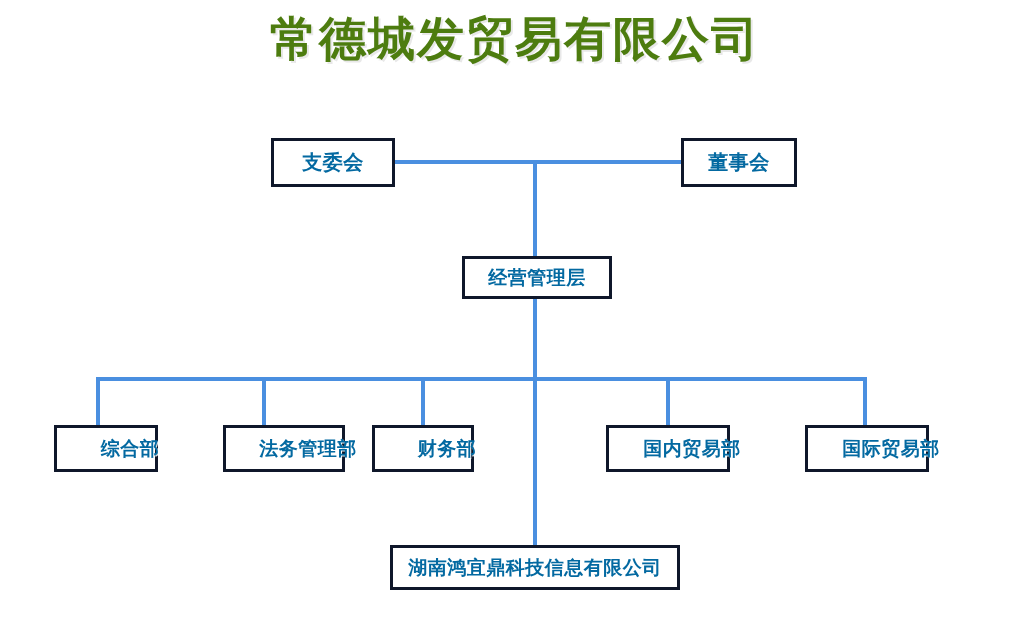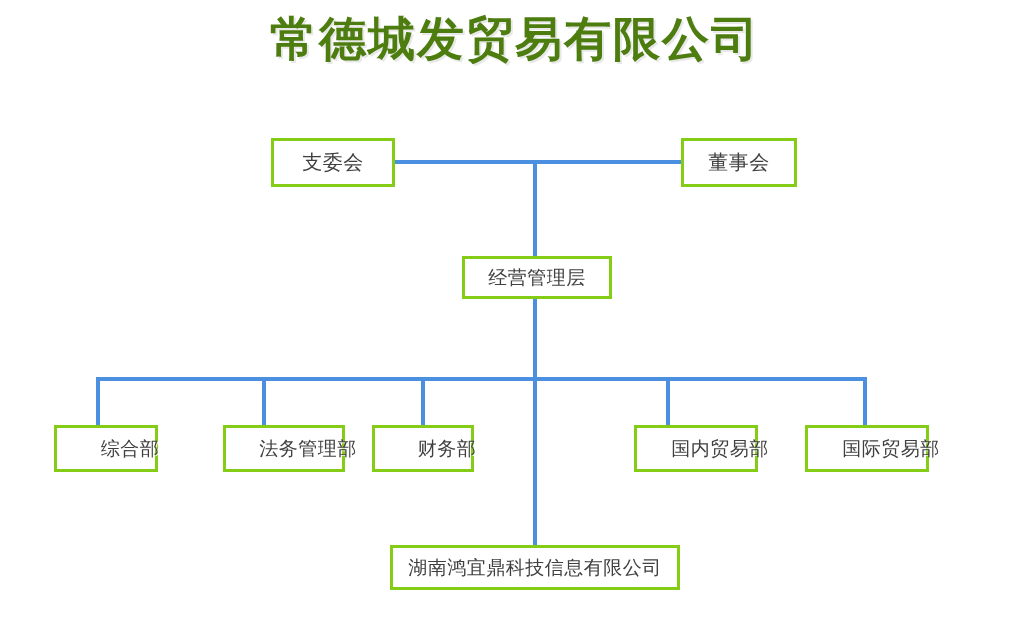--- a/index.html
+++ b/index.html
@@ -42,41 +42,41 @@
     position: absolute;
     background: #4a8fe0;
   }
   .line-h { height: 4px; }
   .line-v { width: 4px; }
 
   
   .node {
     position: absolute;
     box-sizing: border-box;
-    border: 3px solid #84cc16;
+    border: 3px solid #0f172a;
     background: #ffffff;
-    color: #404040;
-    font-weight: normal;
+    color: #0369a1;
+    font-weight: bold;
     display: flex;
     align-items: center;
     justify-content: center;
     white-space: nowrap;
     text-shadow: 1px 1px 0 rgba(255,255,255,0.85);
     letter-spacing: 0.5px;
   }
 
   .node-committee  { left: 271px; top: 138px; width: 124px; height: 49px; font-size: 20px; }
   .node-board      { left: 681px; top: 138px; width: 116px; height: 49px; font-size: 20px; }
   .node-management { left: 462px; top: 256px; width: 150px; height: 43px; font-size: 19px; }
 
   .node-dept { top: 425px; height: 47px; font-size: 19px; padding-left: 48px; }
   .dept-0 { left: 54px;  width: 104px; }
   .dept-1 { left: 203px; width: 122px; margin-left: 20px; }
   .dept-2 { left: 372px; width: 102px; }
-  .dept-3 { left: 606px; width: 124px; margin-left: 28px; }
+  .dept-3 { left: 606px; width: 124px; }
   .dept-4 { left: 805px; width: 124px; }
 
   .node-subsidiary { left: 390px; top: 545px; width: 290px; height: 45px; font-size: 19px; }
 </style>
 </head>
 <body>
 
 <div id="chart-root">
 
   <div class="org-title">常德城发贸易有限公司</div>

